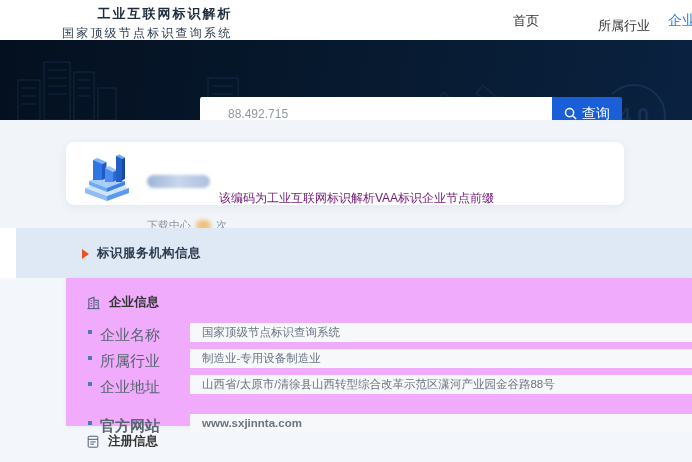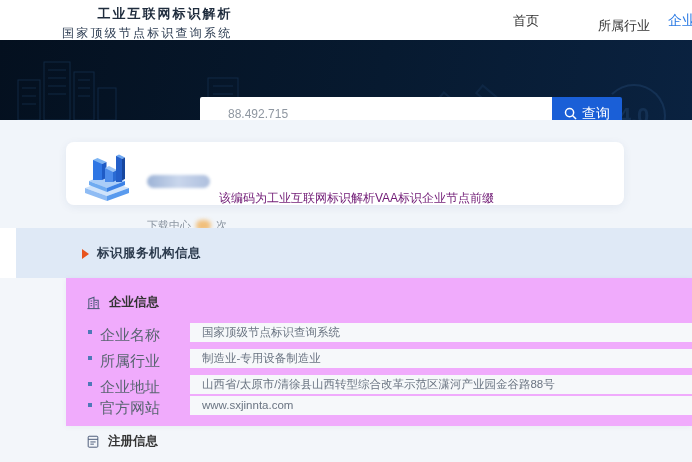--- a/index.html
+++ b/index.html
@@ -58,21 +58,21 @@
 
   
   .strip-b { position:absolute; left:0; top:278px; width:692px; height:184px; background:#f3f6fa; }
   .company-card { position:absolute; left:66px; top:0; width:626px; height:148px;
     background:#f0abfc; box-shadow:0 1px 6px rgba(30,60,110,.05); }
   .card-header { position:absolute; left:20px; display:flex; align-items:center; gap:8px; }
   .card-header .ttl { font-size:12.5px; font-weight:bold; color:#333; }
   .hdr-company { top:16px; }
   .hdr-reg { top:155px;align-items:center; }
   .info-row { position:absolute; left:0; width:626px; height:19px; }
-  .row-0 { top:45px; } .row-1 { top:71px; } .row-2 { top:97px; } .row-3 { top:118px; }
+  .row-0 { top:45px; } .row-1 { top:71px; } .row-2 { top:97px; } .row-3 { top:136px;font-weight:bold; }
   .bullet { position:absolute; left:22px; top:7px; width:4px; height:4px; background:#4d79b8; }
   .row-label { position:absolute; left:34px; top:3px; font-size:15px; color:#5a6572; }
   .row-valuebar { position:absolute; left:124px; top:0; right:0; height:19px; background:#f6f8fa; }
   .row-value { font-size:11.5px; color:#6a7482; line-height:19px; padding-left:12px; white-space:nowrap; }
 </style>
 </head>
 <body>
 
 <div class="stage">
 

